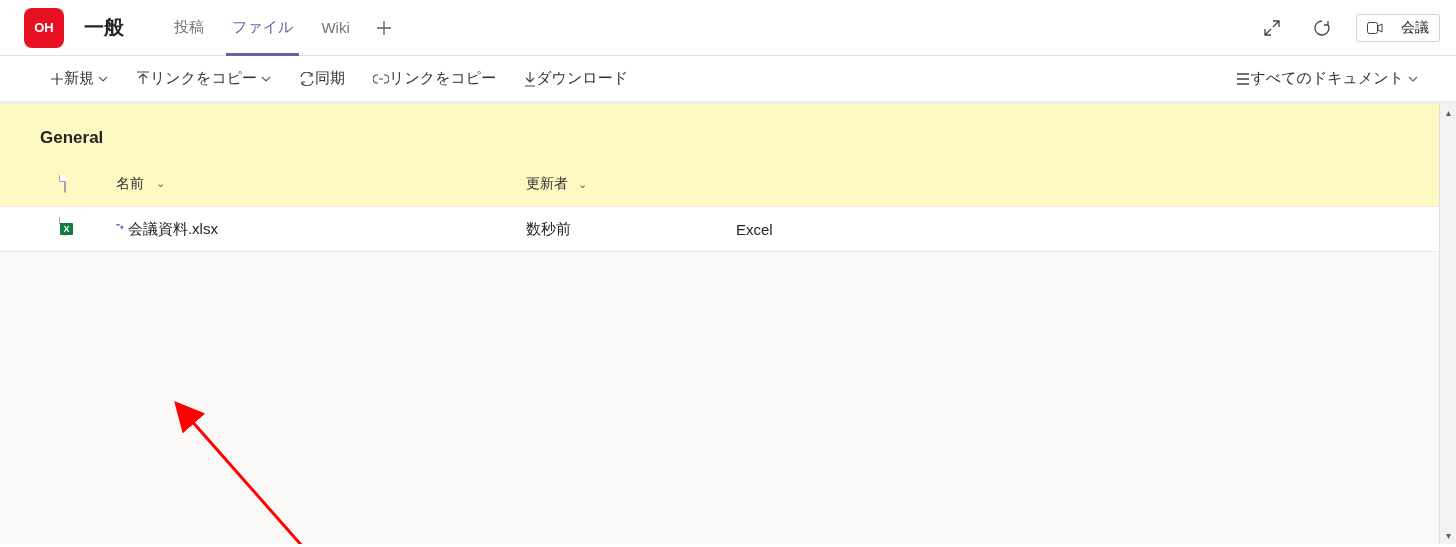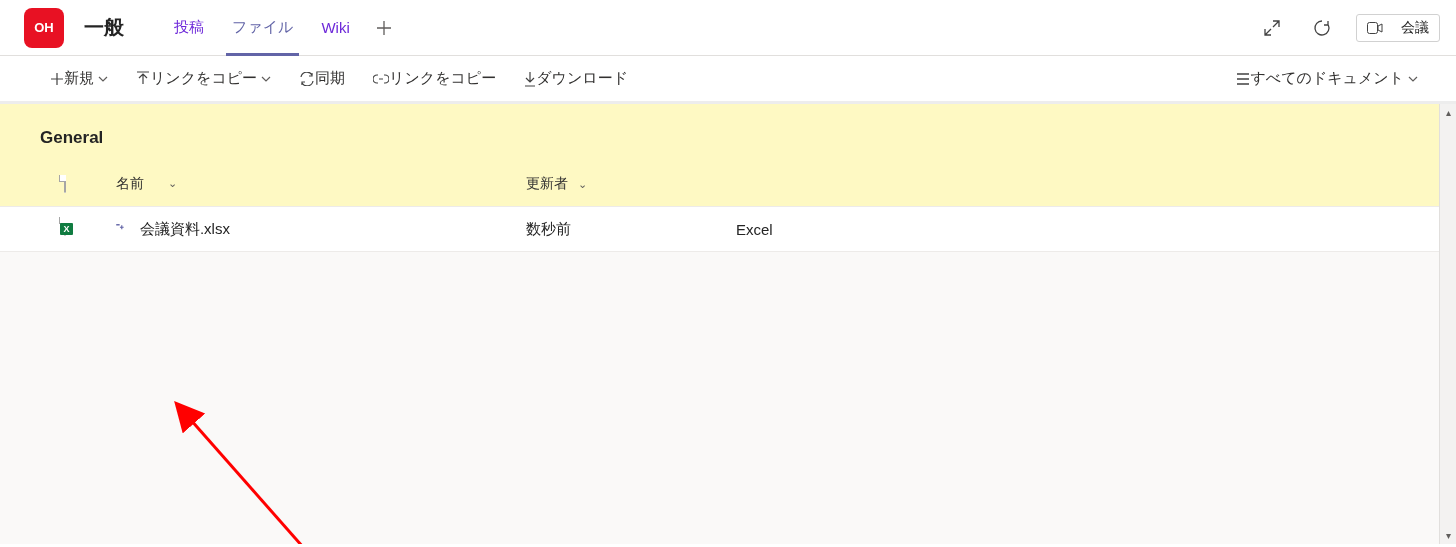--- a/index.html
+++ b/index.html
@@ -34,21 +34,21 @@
   .channel-name {
     font-size: 20px;
     font-weight: 700;
     margin-right: 36px;
   }
   .tabs { display: flex; align-items: center; height: 100%; gap: 0; }
   .tab {
     padding: 0 14px;
     height: 100%;
     display: flex; align-items: center;
-    color: #6d28d9;
+    color: #737373;
     font-size: 15px;
     cursor: pointer;
     position: relative;
   }
   .tab.active { color: #6264a7; }
   .tab.active::after {
     content: ""; position: absolute; bottom: -1px; left: 8px; right: 8px;
     height: 3px; background: #6264a7;
   }
   .tab-add {
@@ -105,21 +105,21 @@
     color:#323130; font-size:14px;
     border-top:1px solid transparent;
   }
   .list-row {
     background:#fff;
     border-top:1px solid #edebe9;
     border-bottom:1px solid #edebe9;
     font-size:15px;
   }
   .col-icon { width: 52px; display:flex; align-items:center; }
-  .col-name { width: 410px; display:flex; align-items:center; gap:18px;text-align:right;}
+  .col-name { width: 410px; display:flex; align-items:center; gap:6px;text-align:right;}
   .col-date { width: 210px; }
   .col-author { width: 260px; }
   .hdr-chev { margin-left:6px; color:#605e5c; font-size:11px; }
 
   .file-icon {
     width:18px; height:22px; position:relative;
   }
   .excel-band {
     position:absolute; left:-4px; top:5px; width:13px; height:12px;
     background:#107c41; color:#fff; font-size:9px; font-weight:700;

